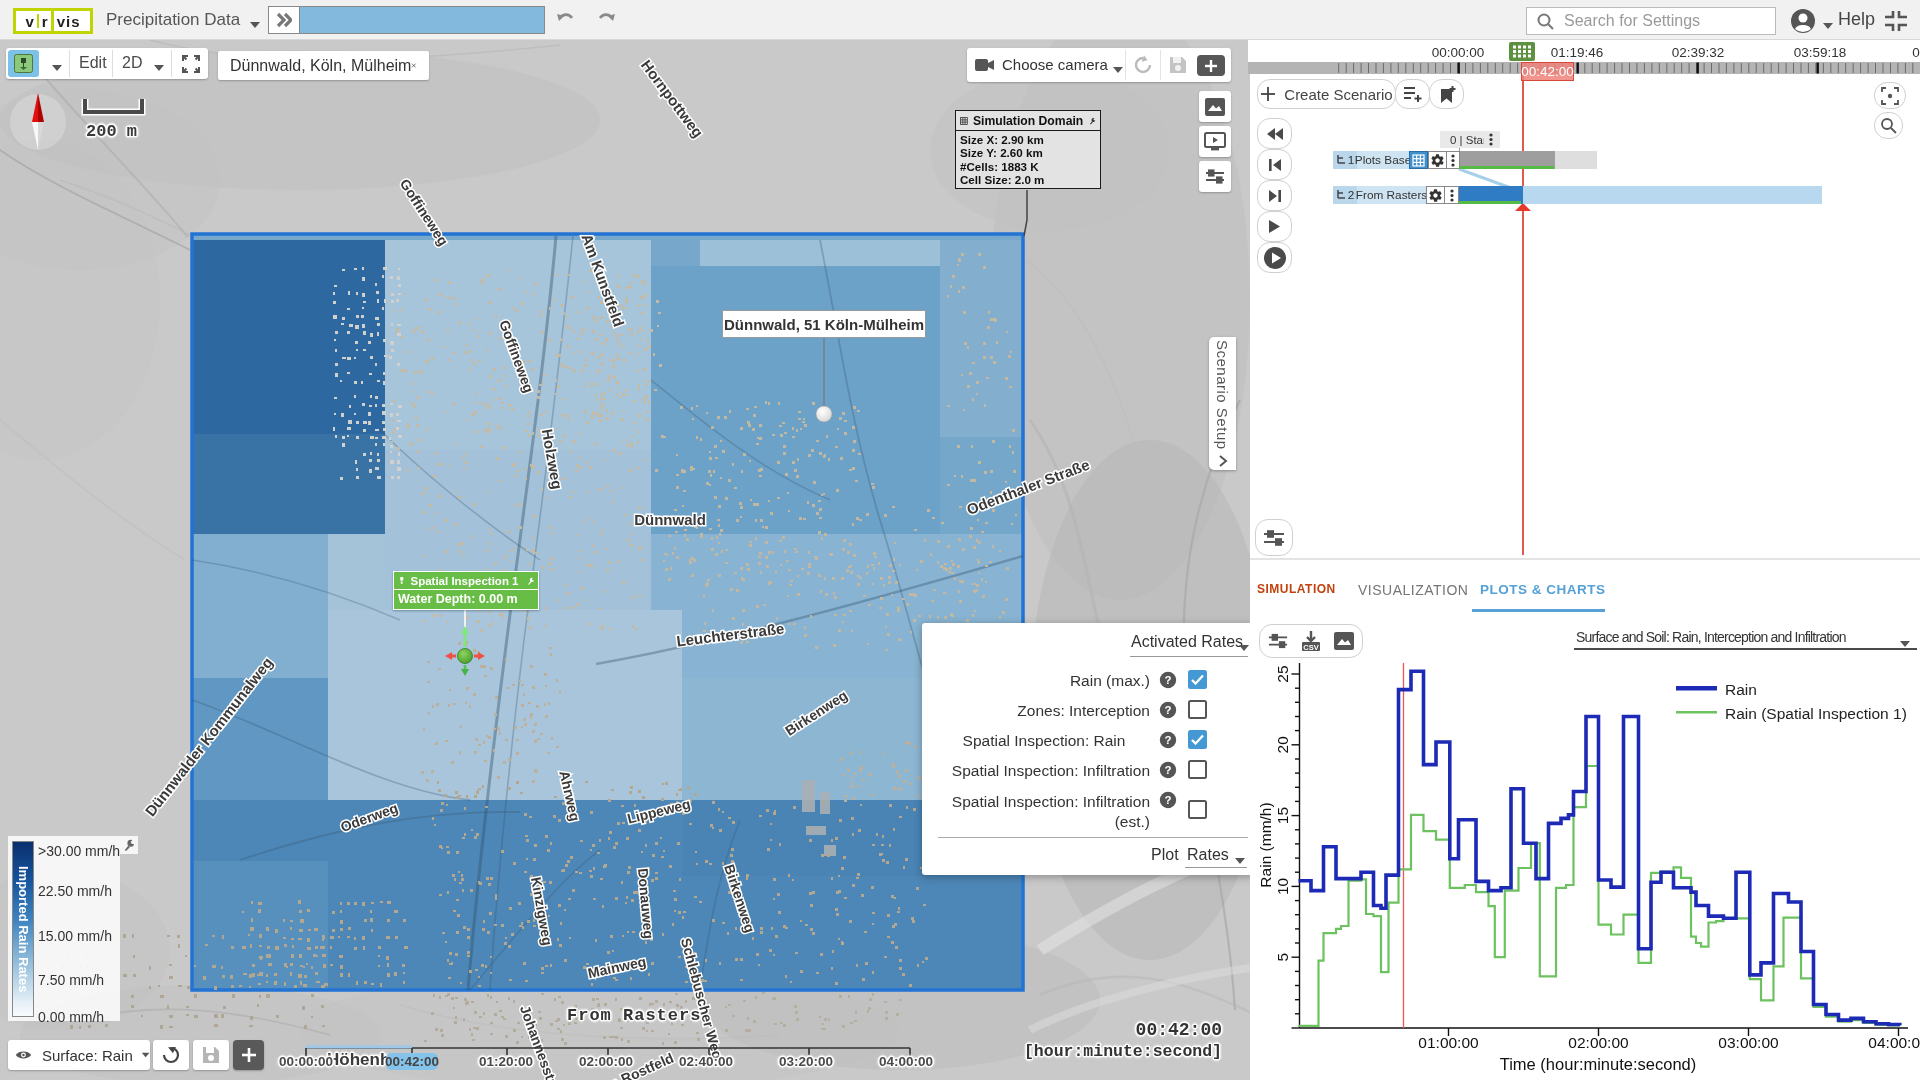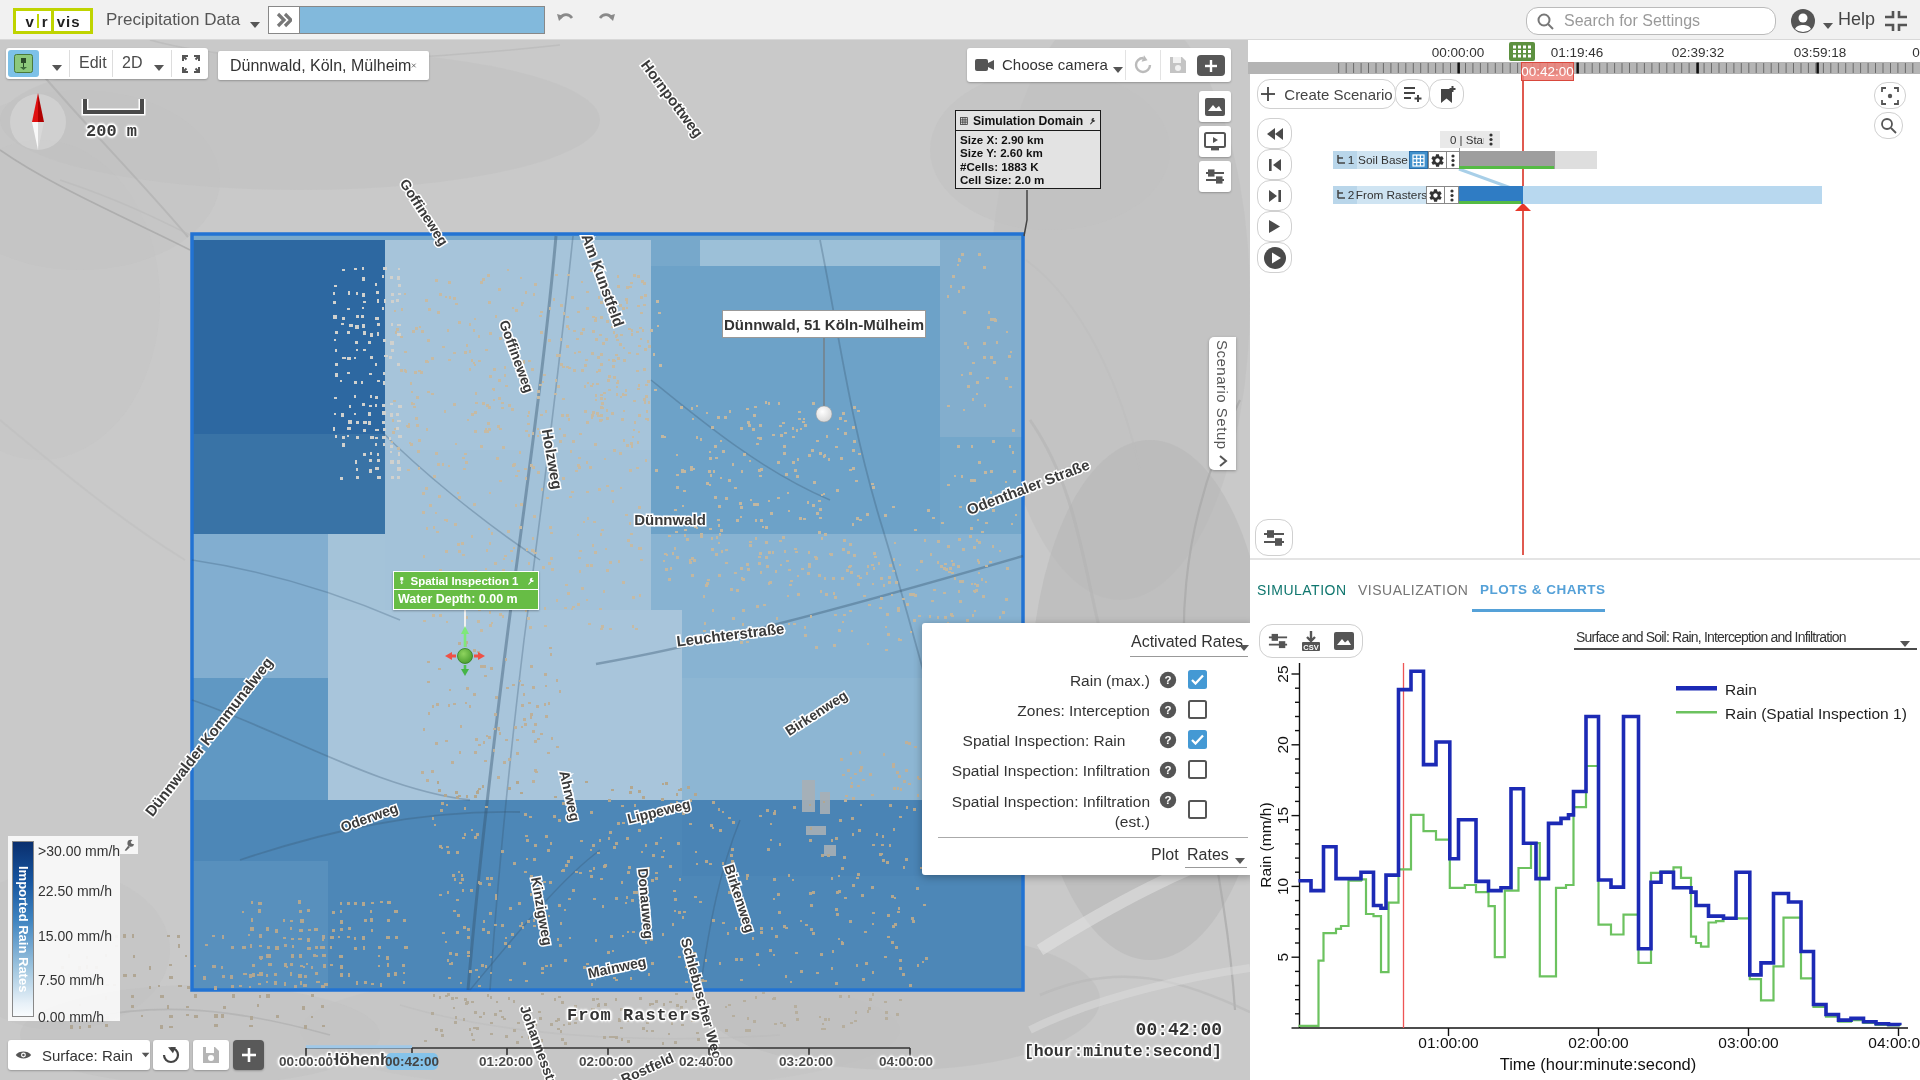--- a/index.html
+++ b/index.html
@@ -2228,21 +2228,21 @@
   </div>
 <div class="abs" style="left:300px;top:6px;width:245px;height:28px;background:#82b9dc;border:1px solid #888;border-left:none"></div>
 <div class="abs" style="left:556px;top:10px"><svg width="20" height="14" viewBox="0 0 20 14">
       <path d="M4,8 C7,3.5 13,3.5 16,8" fill="none" stroke="#8a8a8a" stroke-width="2.6"></path>
       <path d="M1,4 L8,6 L3,11 Z" fill="#8a8a8a"></path>
     </svg></div>
 <div class="abs" style="left:596px;top:10px"><svg width="20" height="14" viewBox="0 0 20 14">
       <path d="M16,8 C13,3.5 7,3.5 4,8" fill="none" stroke="#8a8a8a" stroke-width="2.6"></path>
       <path d="M19,4 L12,6 L17,11 Z" fill="#8a8a8a"></path>
     </svg></div>
-<div class="abs" style="left:1526px;top:7px;width:250px;height:28px;background:#fff;border:1px solid #bbb;border-radius:12px;display:flex;align-items:center;padding-left:9px">
+<div class="abs" style="left:1526px;top:7px;width:250px;height:28px;background:#fff;border:1px solid #bbb;border-radius:0;display:flex;align-items:center;padding-left:9px">
 <svg width="18" height="18" viewBox="0 0 18 18">
       <circle cx="8" cy="8" r="5.5" fill="none" stroke="#777" stroke-width="2"></circle>
       <line x1="12" y1="12" x2="17" y2="17" stroke="#777" stroke-width="2"></line>
     </svg>
     <span style="color:#9a9a9a;font-size:16px;margin-left:10px">Search for Settings</span>
   </div>
 <div class="abs" style="left:1790px;top:8px"><svg width="26" height="26" viewBox="0 0 26 26">
       <circle cx="13" cy="13" r="12" fill="#555"></circle>
       <circle cx="13" cy="10" r="4.5" fill="#fff"></circle>
       <path d="M5,21 C7,15.5 19,15.5 21,21 A 12 12 0 0 1 5,21" fill="#fff"></path>
@@ -2735,21 +2735,21 @@
 <div style="width:24px;background:#b9d6ea;display:flex;align-items:center;justify-content:center">
       <svg width="11" height="12" viewBox="0 0 11 12">
         <g stroke="#444" stroke-width="1.5" fill="none">
           <line x1="2" y1="1" x2="2" y2="9"></line>
           <line x1="2" y1="9" x2="9" y2="9"></line>
           <line x1="2" y1="4" x2="7" y2="4"></line>
         </g>
       </svg>
       <span style="margin-left:1px">1</span>
     </div>
-<div style="width:52px;background:#cfe4f2;display:flex;align-items:center;justify-content:center">Soil Base</div>
+<div style="width:52px;background:#cfe4f2;display:flex;align-items:center;justify-content:center">Plots Base</div>
 <div style="width:19px;background:#4090cc;display:flex;align-items:center;justify-content:center;border:1px solid #2a6da8">
       <svg width="13" height="13" viewBox="0 0 13 13">
         <g stroke="#fff" stroke-width="1.2" fill="none">
           <rect x="1" y="1" width="11" height="11"></rect>
           <line x1="4.7" y1="1" x2="4.7" y2="12"></line>
           <line x1="8.4" y1="1" x2="8.4" y2="12"></line>
           <line x1="1" y1="4.7" x2="12" y2="4.7"></line>
           <line x1="1" y1="8.4" x2="12" y2="8.4"></line>
         </g>
       </svg>
@@ -2806,21 +2806,21 @@
     <svg width="22" height="22" viewBox="0 0 22 22">
       <g stroke="#555" stroke-width="2">
         <line x1="1" y1="7" x2="21" y2="7"></line>
         <line x1="1" y1="15" x2="21" y2="15"></line>
         <rect x="5" y="4.2" width="5" height="5.6" fill="#555"></rect>
         <rect x="13" y="12.2" width="5" height="5.6" fill="#555"></rect>
       </g>
     </svg>
   </div>
 <div class="abs" style="left:1250px;top:558px;width:670px;height:2px;background:#e4e4e4"></div>
-<div class="abs" style="left:1257px;top:582px;font-size:14px;font-weight:normal;color:#0f766e;letter-spacing:0.5px">SIMULATION</div>
+<div class="abs" style="left:1257px;top:582px;font-size:12px;font-weight:bold;color:#c2410c;letter-spacing:0.5px">SIMULATION</div>
 <div class="abs" style="left:1358px;top:582px;font-size:14px;font-weight:normal;color:#757575;letter-spacing:0.5px">VISUALIZATION</div>
 <div class="abs" style="left:1480px;top:582px;font-size:13.5px;font-weight:bold;color:#55a1d8;letter-spacing:0.5px">PLOTS &amp; CHARTS</div>
 <div class="abs" style="left:1472px;top:609px;width:133px;height:2.5px;background:#55a1d8"></div>
 <div class="obtn" style="left:1259px;top:624px;width:104px;height:34px;justify-content:space-around;padding:0 2px">
 <svg width="20" height="20" viewBox="0 0 22 22">
       <g stroke="#555" stroke-width="2">
         <line x1="1" y1="7" x2="21" y2="7"></line>
         <line x1="1" y1="15" x2="21" y2="15"></line>
         <rect x="5" y="4.2" width="5" height="5.6" fill="#555"></rect>
         <rect x="13" y="12.2" width="5" height="5.6" fill="#555"></rect>

